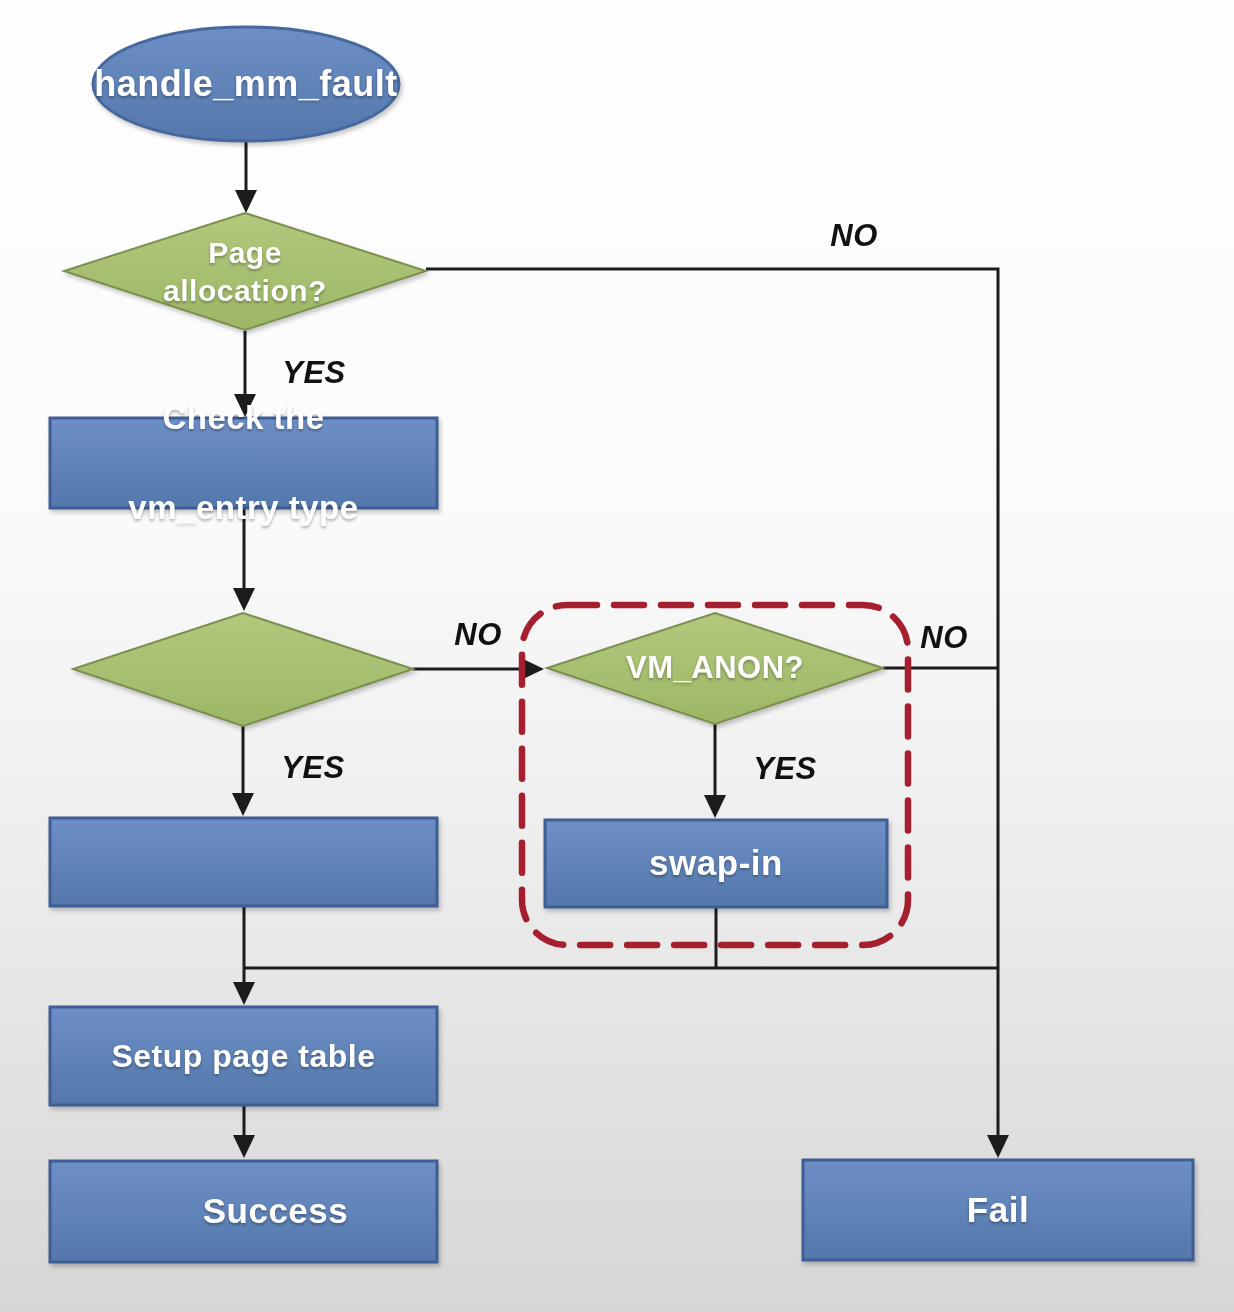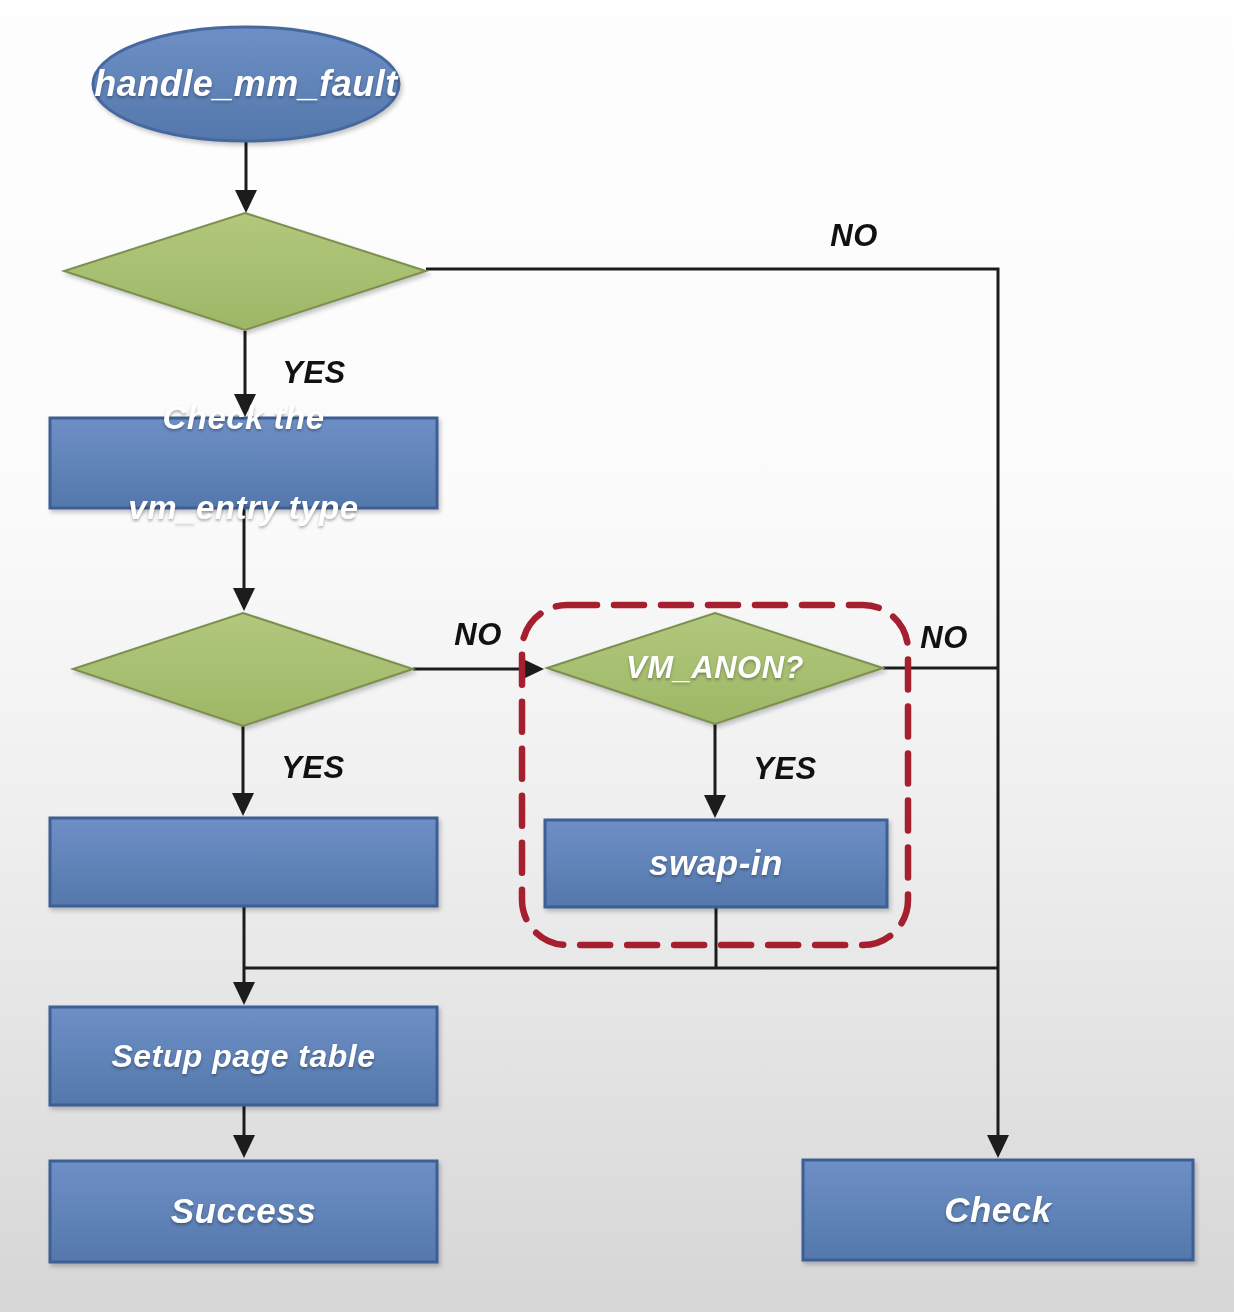--- a/index.html
+++ b/index.html
@@ -26,21 +26,20 @@
     display: flex;
     flex-direction: column;
     align-items: center;
     justify-content: center;
     text-align: center;
     color: #ffffff;
     font-weight: bold;
     text-shadow: 0 2px 3px rgba(0,0,0,0.30);
     letter-spacing: 0.5px;
     line-height: 1.28;
-    font-style: italic;
   }
   .edge-label {
     position: absolute;
     display: flex;
     align-items: center;
     justify-content: center;
     color: #111111;
     font-weight: bold;
     font-size: 31px;
     letter-spacing: 0.5px;
@@ -96,37 +95,38 @@
     <polygon class="shape dec" points="715,613 883,668 715,724 547,668" fill="url(#gGreen)"></polygon>
     <rect class="shape proc" x="50" y="818" width="387" height="88" fill="url(#gBlue)"></rect>
     <rect class="shape proc" x="545" y="820" width="342" height="87" fill="url(#gBlue)"></rect>
     <rect class="shape proc" x="50" y="1007" width="387" height="98" fill="url(#gBlue)"></rect>
     <rect class="shape proc" x="50" y="1161" width="387" height="101" fill="url(#gBlue)"></rect>
     <rect class="shape proc" x="803" y="1160" width="390" height="100" fill="url(#gBlue)"></rect>
   </svg>
 
   <div class="node-label" style="left:92px; top:28px; width:308px; height:112px; font-size:36px;">handle_mm_fault</div>
 
+  <div class="node-label" style="left:135px; top:228px; width:220px; height:88px; font-size:30px;">Page allocation?</div>
 
   <div class="node-label" style="left:50px; top:418px; width:387px; height:90px; font-size:33px;gap:48px;">
     <span>Check the</span>
     <span>vm_entry type</span>
   </div>
 
 
   <div class="node-label" style="left:605px; top:613px; width:220px; height:110px; font-size:31px;text-align:right;">VM_ANON?</div>
 
 
   <div class="node-label" style="left:545px; top:820px; width:342px; height:87px; font-size:35px;">swap-in</div>
 
   <div class="node-label" style="left:50px; top:1007px; width:387px; height:98px; font-size:32px;">Setup page table</div>
 
-  <div class="node-label" style="left:50px; top:1161px; width:387px; height:101px; font-size:35px;">Success</div>
+  <div class="node-label" style="left:50px; top:1161px; width:387px; height:101px; font-size:35px;padding-left:32px;">Success</div>
 
-  <div class="node-label" style="left:803px; top:1160px; width:390px; height:100px; font-size:35px;">Check</div>
+  <div class="node-label" style="left:803px; top:1160px; width:390px; height:100px; font-size:35px;">Fail</div>
 
   <div class="edge-label" style="left:820px; top:217px; width:68px; height:38px;">NO</div>
 
   <div class="edge-label" style="left:280px; top:354px; width:68px; height:38px;">YES</div>
 
   <div class="edge-label" style="left:444px; top:616px; width:68px; height:38px;">NO</div>
 
   <div class="edge-label" style="left:279px; top:749px; width:68px; height:38px;">YES</div>
 
   <div class="edge-label" style="left:910px; top:619px; width:68px; height:38px;">NO</div>

